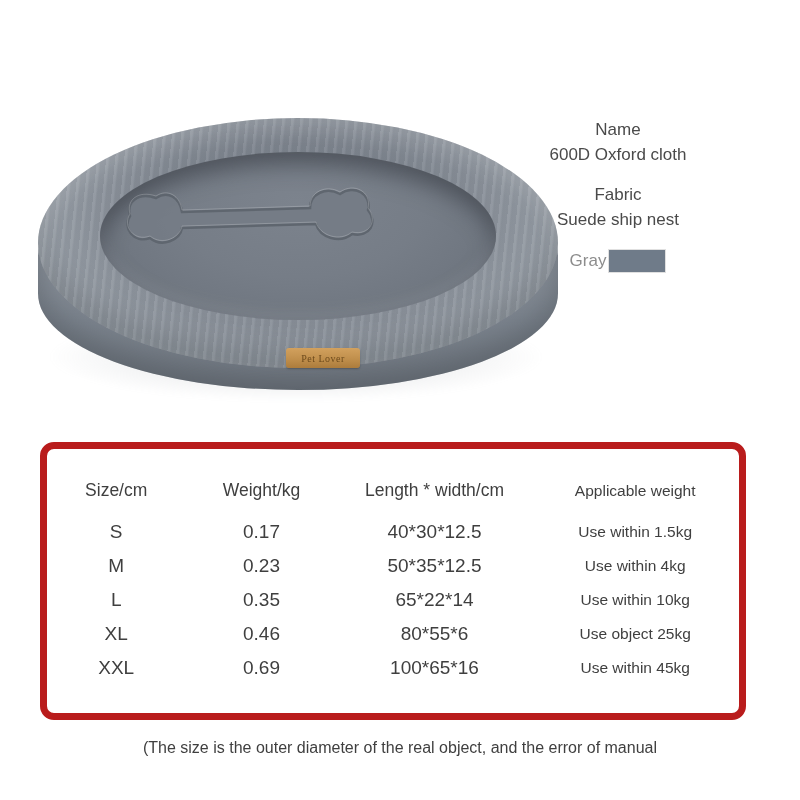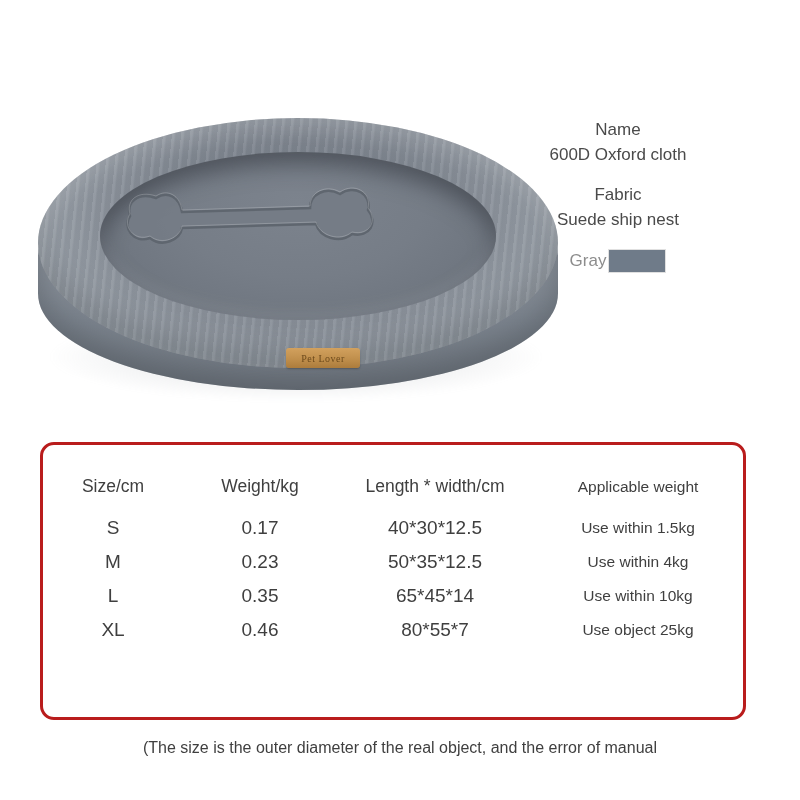--- a/index.html
+++ b/index.html
@@ -157,21 +157,21 @@
     border: 1px solid #e0e0e0;
   }
 
   
   .table-card {
     position: absolute;
     left: 40px;
     top: 442px;
     width: 706px;
     height: 278px;
-    border: 3px solid #b91c1c;
+    border: 7px solid #b91c1c;
     border-radius: 14px;
     background: #fff;
     box-sizing: border-box;
   }
   table.size-table {
     width: 100%;
     border-collapse: collapse;
     margin-top: 30px;
     font-size: 19px;
     color: #3f3f3f;
@@ -276,28 +276,34 @@
       </tr>
       <tr>
         <td>M</td>
         <td>0.23</td>
         <td>50*35*12.5</td>
         <td class="applicable">Use within 4kg</td>
       </tr>
       <tr>
         <td>L</td>
         <td>0.35</td>
-        <td>65*45*14</td>
+        <td>65*22*14</td>
         <td class="applicable">Use within 10kg</td>
       </tr>
       <tr>
         <td>XL</td>
         <td>0.46</td>
-        <td>80*55*7</td>
+        <td>80*55*6</td>
         <td class="applicable">Use object 25kg</td>
+      </tr>
+      <tr>
+        <td>XXL</td>
+        <td>0.69</td>
+        <td>100*65*16</td>
+        <td class="applicable">Use within 45kg</td>
       </tr>
     </tbody>
   </table>
 </div>
 
 <div class="footnote">
   <div>(The size is the outer diameter of the real object, and the error of manual</div>
 </div>
 
 </body></html>

